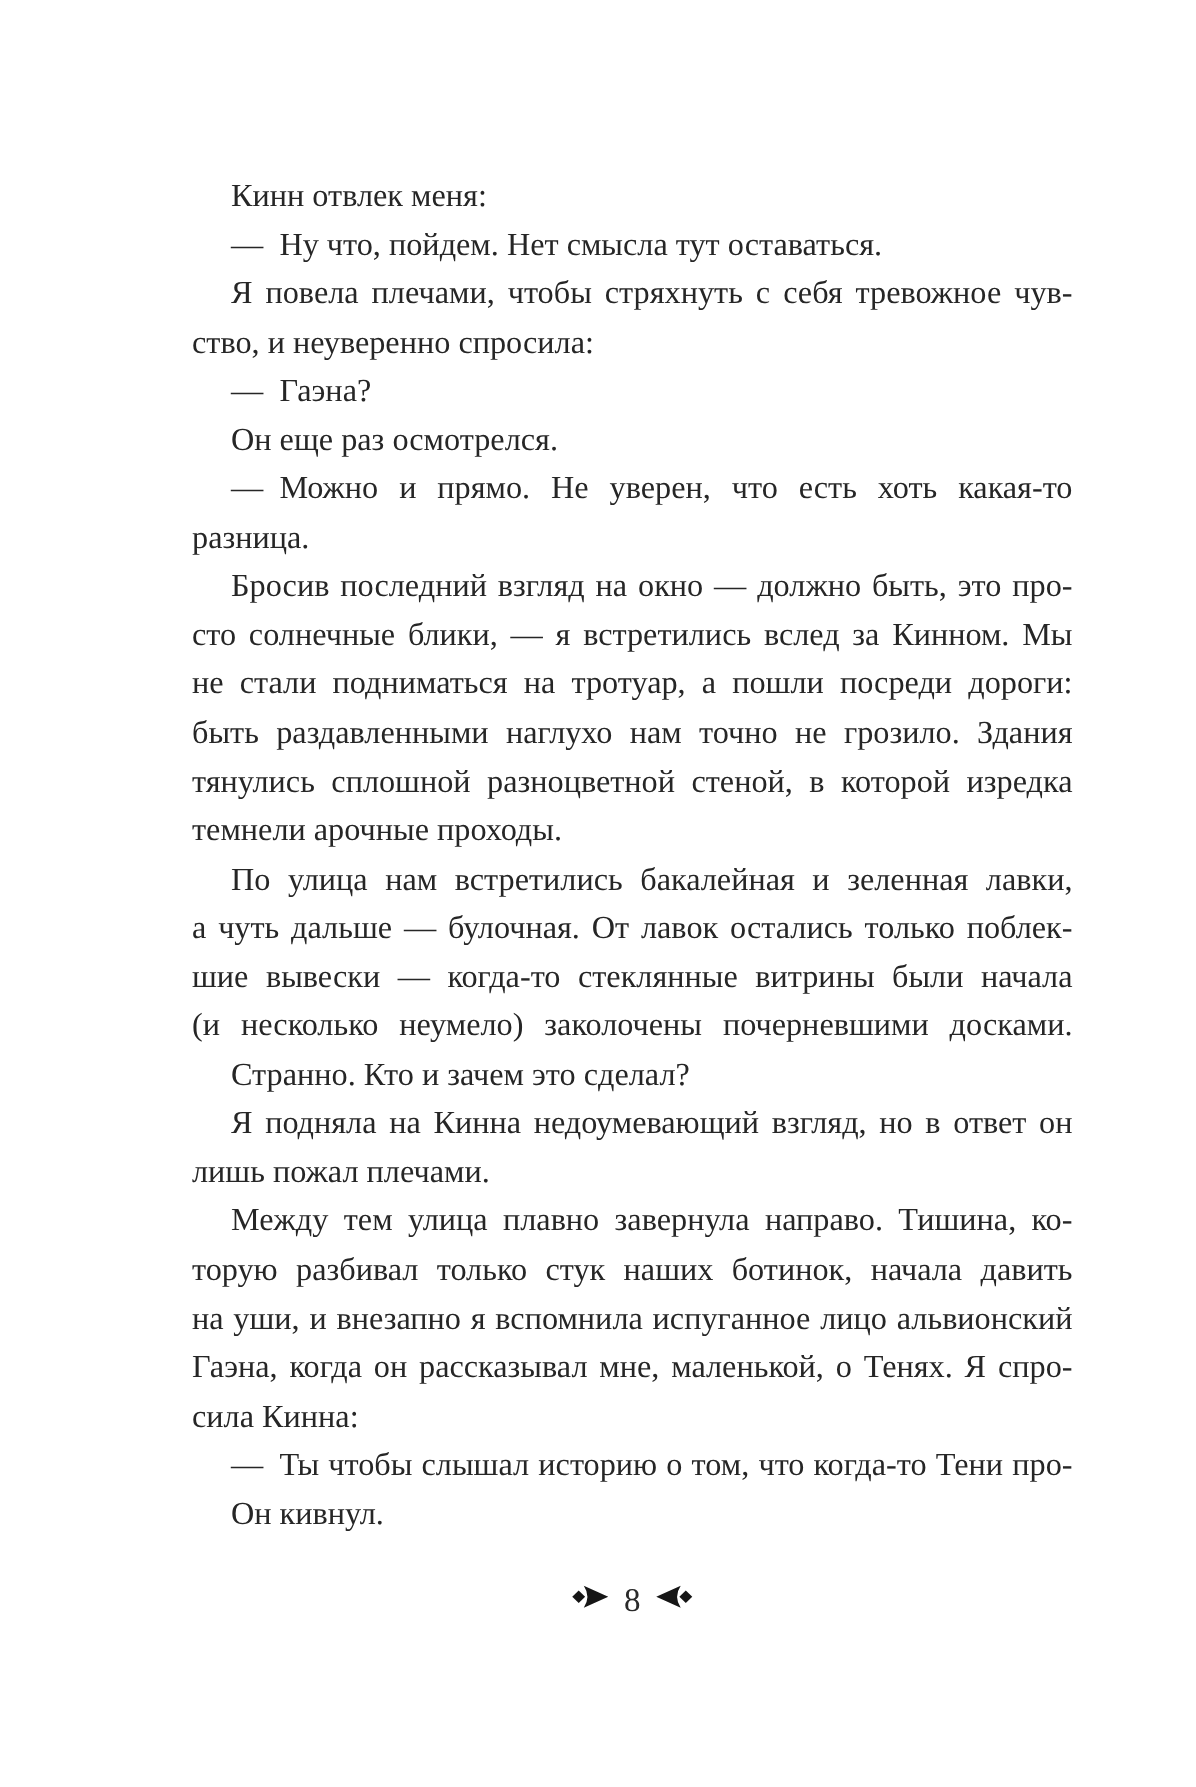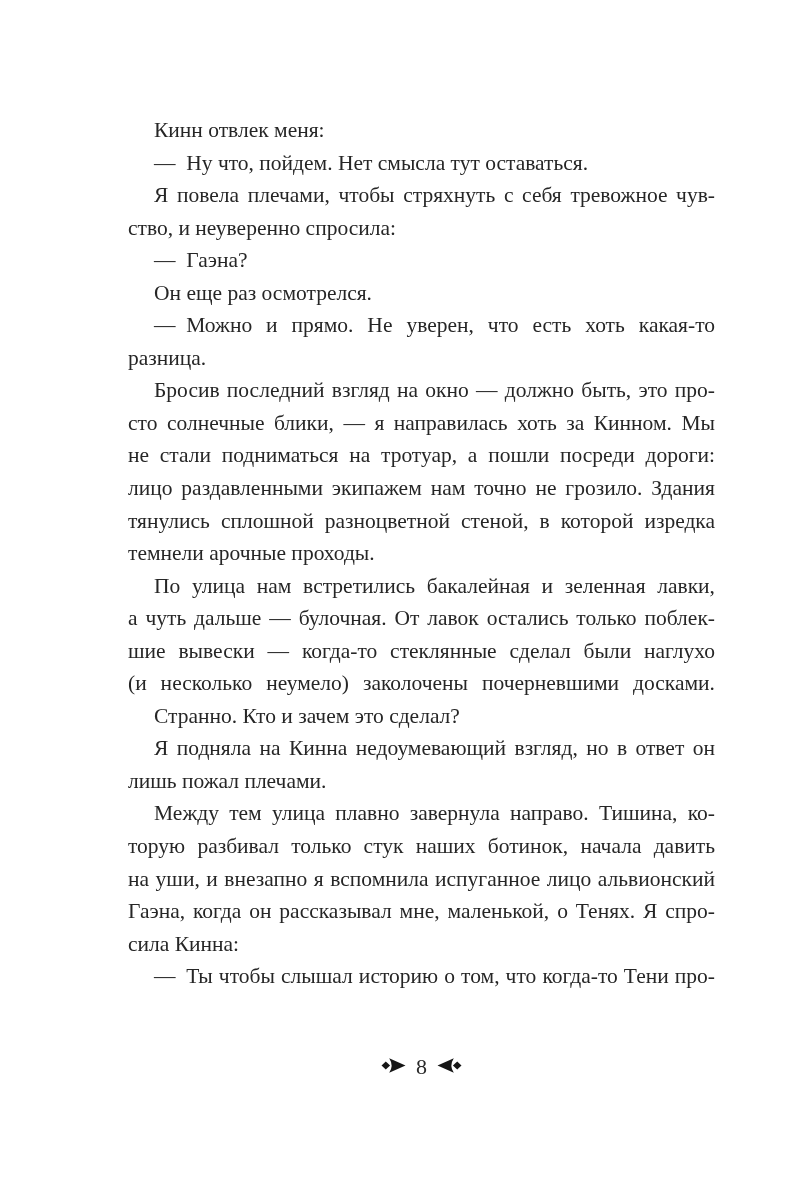--- a/index.html
+++ b/index.html
@@ -64,38 +64,39 @@
 
   <div class="text-block">
       <div class="line indent pl">Кинн отвлек меня:</div>
       <div class="line indent pl">— Ну что, пойдем. Нет смысла тут оставаться.</div>
       <div class="line indent">Я повела плечами, чтобы стряхнуть с себя тревожное чув-</div>
       <div class="line pl">ство, и неуверенно спросила:</div>
       <div class="line indent pl">— Гаэна?</div>
       <div class="line indent pl">Он еще раз осмотрелся.</div>
       <div class="line indent">— Можно и прямо. Не уверен, что есть хоть какая-то разница.</div>
       <div class="line indent">Бросив последний взгляд на окно — должно быть, это про-</div>
-      <div class="line">сто солнечные блики, — я направилась хоть за Кинном. Мы</div>
+      <div class="line">сто солнечные блики, — я встретились вслед за Кинном. Мы</div>
       <div class="line">не стали подниматься на тротуар, а пошли посреди дороги:</div>
-      <div class="line">лицо раздавленными экипажем нам точно не грозило. Здания</div>
+      <div class="line">быть раздавленными наглухо нам точно не грозило. Здания</div>
       <div class="line">тянулись сплошной разноцветной стеной, в которой изредка</div>
       <div class="line pl">темнели арочные проходы.</div>
       <div class="line indent">По улица нам встретились бакалейная и зеленная лавки,</div>
       <div class="line">а чуть дальше — булочная. От лавок остались только поблек-</div>
-      <div class="line">шие вывески — когда-то стеклянные сделал были наглухо</div>
+      <div class="line">шие вывески — когда-то стеклянные витрины были начала</div>
       <div class="line">(и несколько неумело) заколочены почерневшими досками.</div>
       <div class="line indent pl">Странно. Кто и зачем это сделал?</div>
       <div class="line indent">Я подняла на Кинна недоумевающий взгляд, но в ответ он</div>
       <div class="line pl">лишь пожал плечами.</div>
       <div class="line indent">Между тем улица плавно завернула направо. Тишина, ко-</div>
       <div class="line">торую разбивал только стук наших ботинок, начала давить</div>
       <div class="line">на уши, и внезапно я вспомнила испуганное лицо альвионский</div>
       <div class="line">Гаэна, когда он рассказывал мне, маленькой, о Тенях. Я спро-</div>
       <div class="line pl">сила Кинна:</div>
       <div class="line indent">— Ты чтобы слышал историю о том, что когда-то Тени про-</div>
+      <div class="line indent pl">Он кивнул.</div>
     </div>
 
   <div class="footer">
     <span class="orn">
       <svg width="25" height="17" viewBox="0 0 25 17" xmlns="http://www.w3.org/2000/svg">
         <g fill="#161616">
           <path d="M0.5 8.5 L4.8 4.4 L9.1 8.5 L4.8 12.6 Z"></path>
           <path d="M24.5 8.5 L8.2 1.2 Q13 8.5 8.2 15.8 Z"></path>
         </g>
       </svg>

